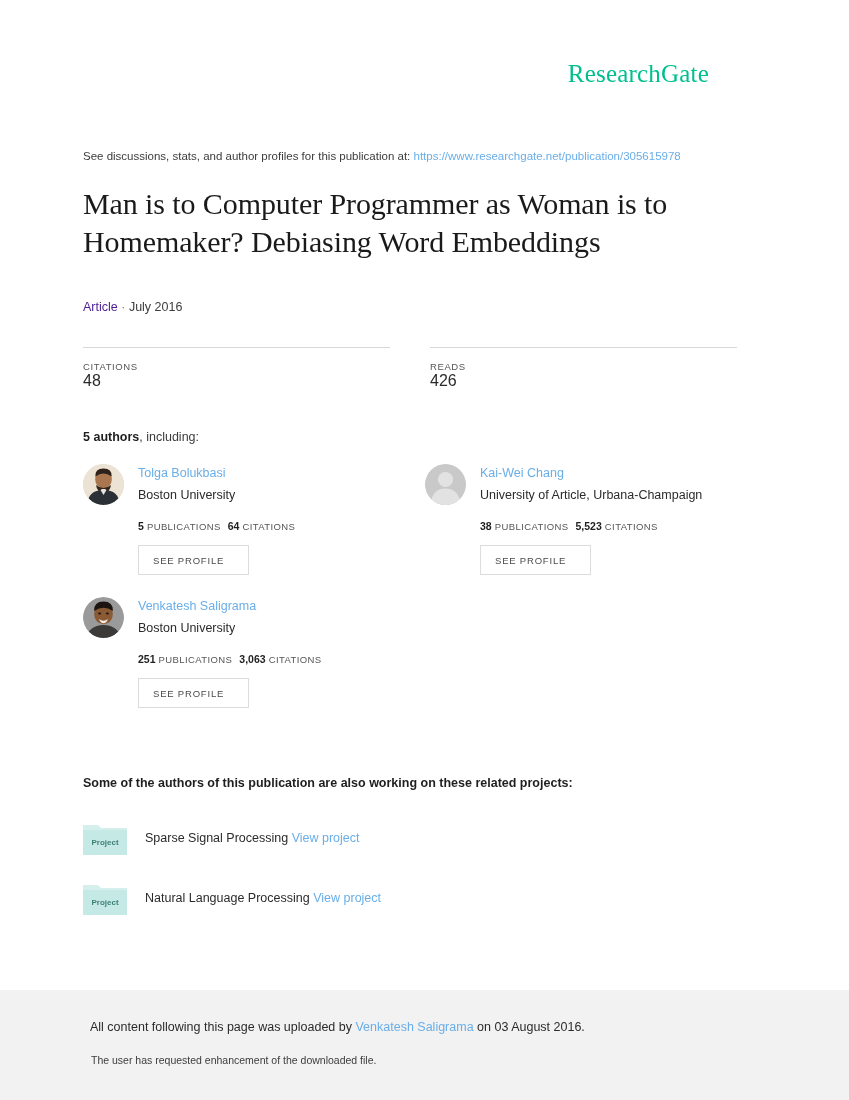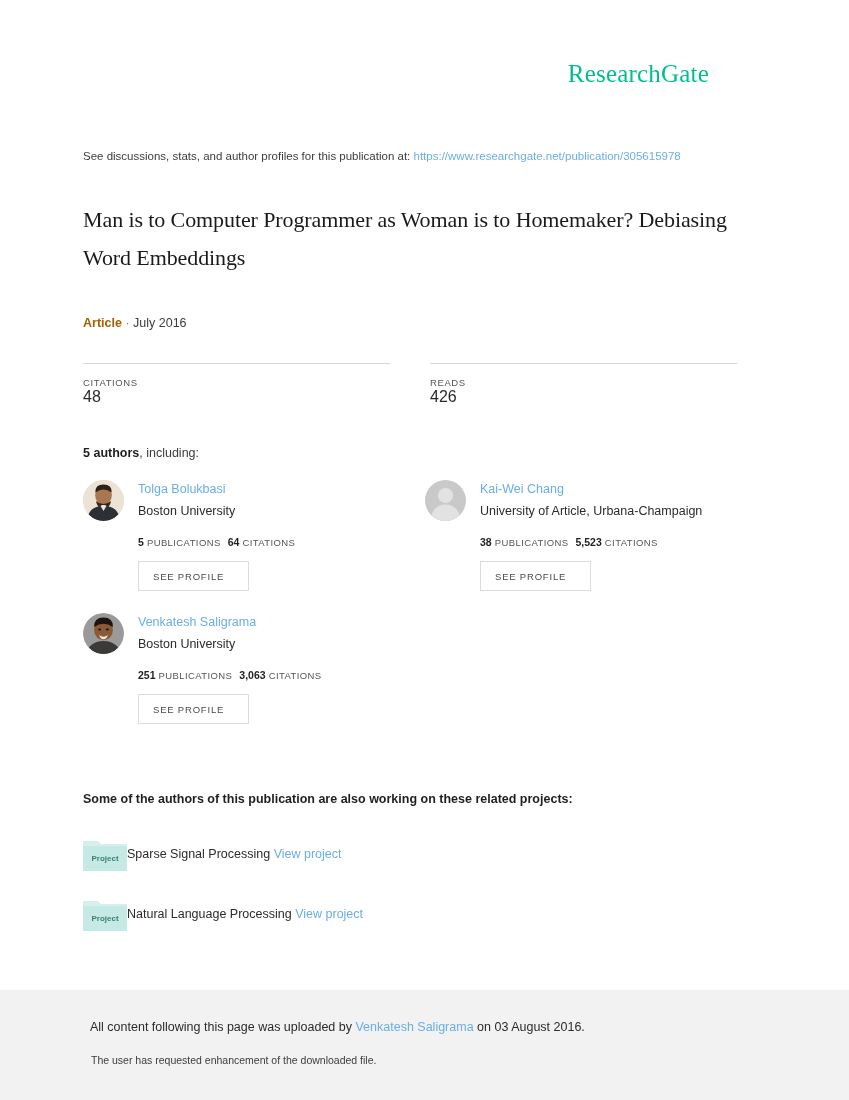--- a/index.html
+++ b/index.html
@@ -51,36 +51,36 @@
     color: #3c3c3c;
     line-height: 14px;
     white-space: nowrap;
   }
   .discussion-line a {
     color: #6aaee8;
     text-decoration: none;
   }
 
   .title {
-    margin-top: 38px;
+    margin-top: 22px;
     font-family: "Liberation Serif", "DejaVu Serif", serif;
-    font-size: 22px;
+    font-size: 30px;
     line-height: 38px;
     color: #1a1a1a;
     font-weight: normal;
     letter-spacing: -.1px;
     width: 690px;
   }
 
   .article-line {
     margin-top: 39px;
     font-size: 12.5px;
     color: #3c3c3c;
   }
-  .article-line .b { font-weight: bold; color: #a16207; }
+  .article-line .b { font-weight: normal; color: #4c1d95; }
   .article-line .sep { color: #777; }
 
   
   .metrics {
     margin-top: 33px;
     display: flex;
   }
   .metric {
     width: 307px;
     margin-right: 40px;
@@ -184,20 +184,21 @@
   }
   .project-row {
     display: flex;
     align-items: center;
     margin-top: 26px;
   }
   .project-row.first { margin-top: 31px; }
   .folder {
     width: 44px;
     height: 34px;
+    margin-right: 18px;
     flex: none;
     position: relative;
   }
   .folder svg { display: block; }
   .project-text {
     font-size: 12.5px;
     color: #2b2b2b;
     line-height: 16px;
   }
   .project-text a {

